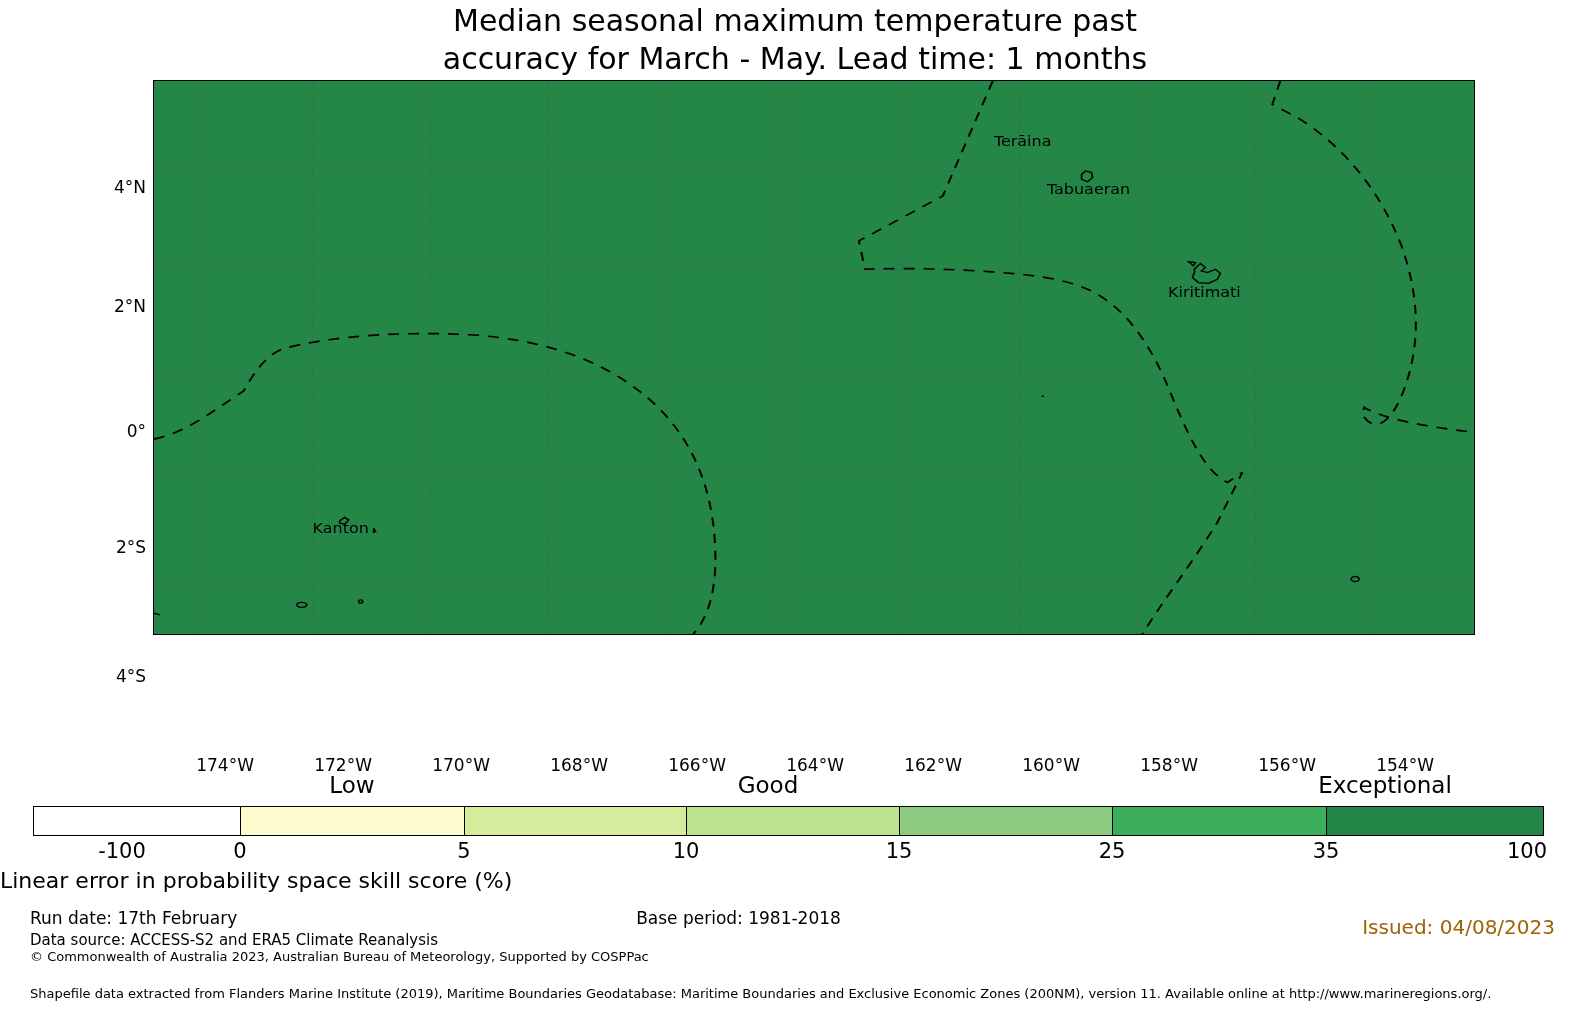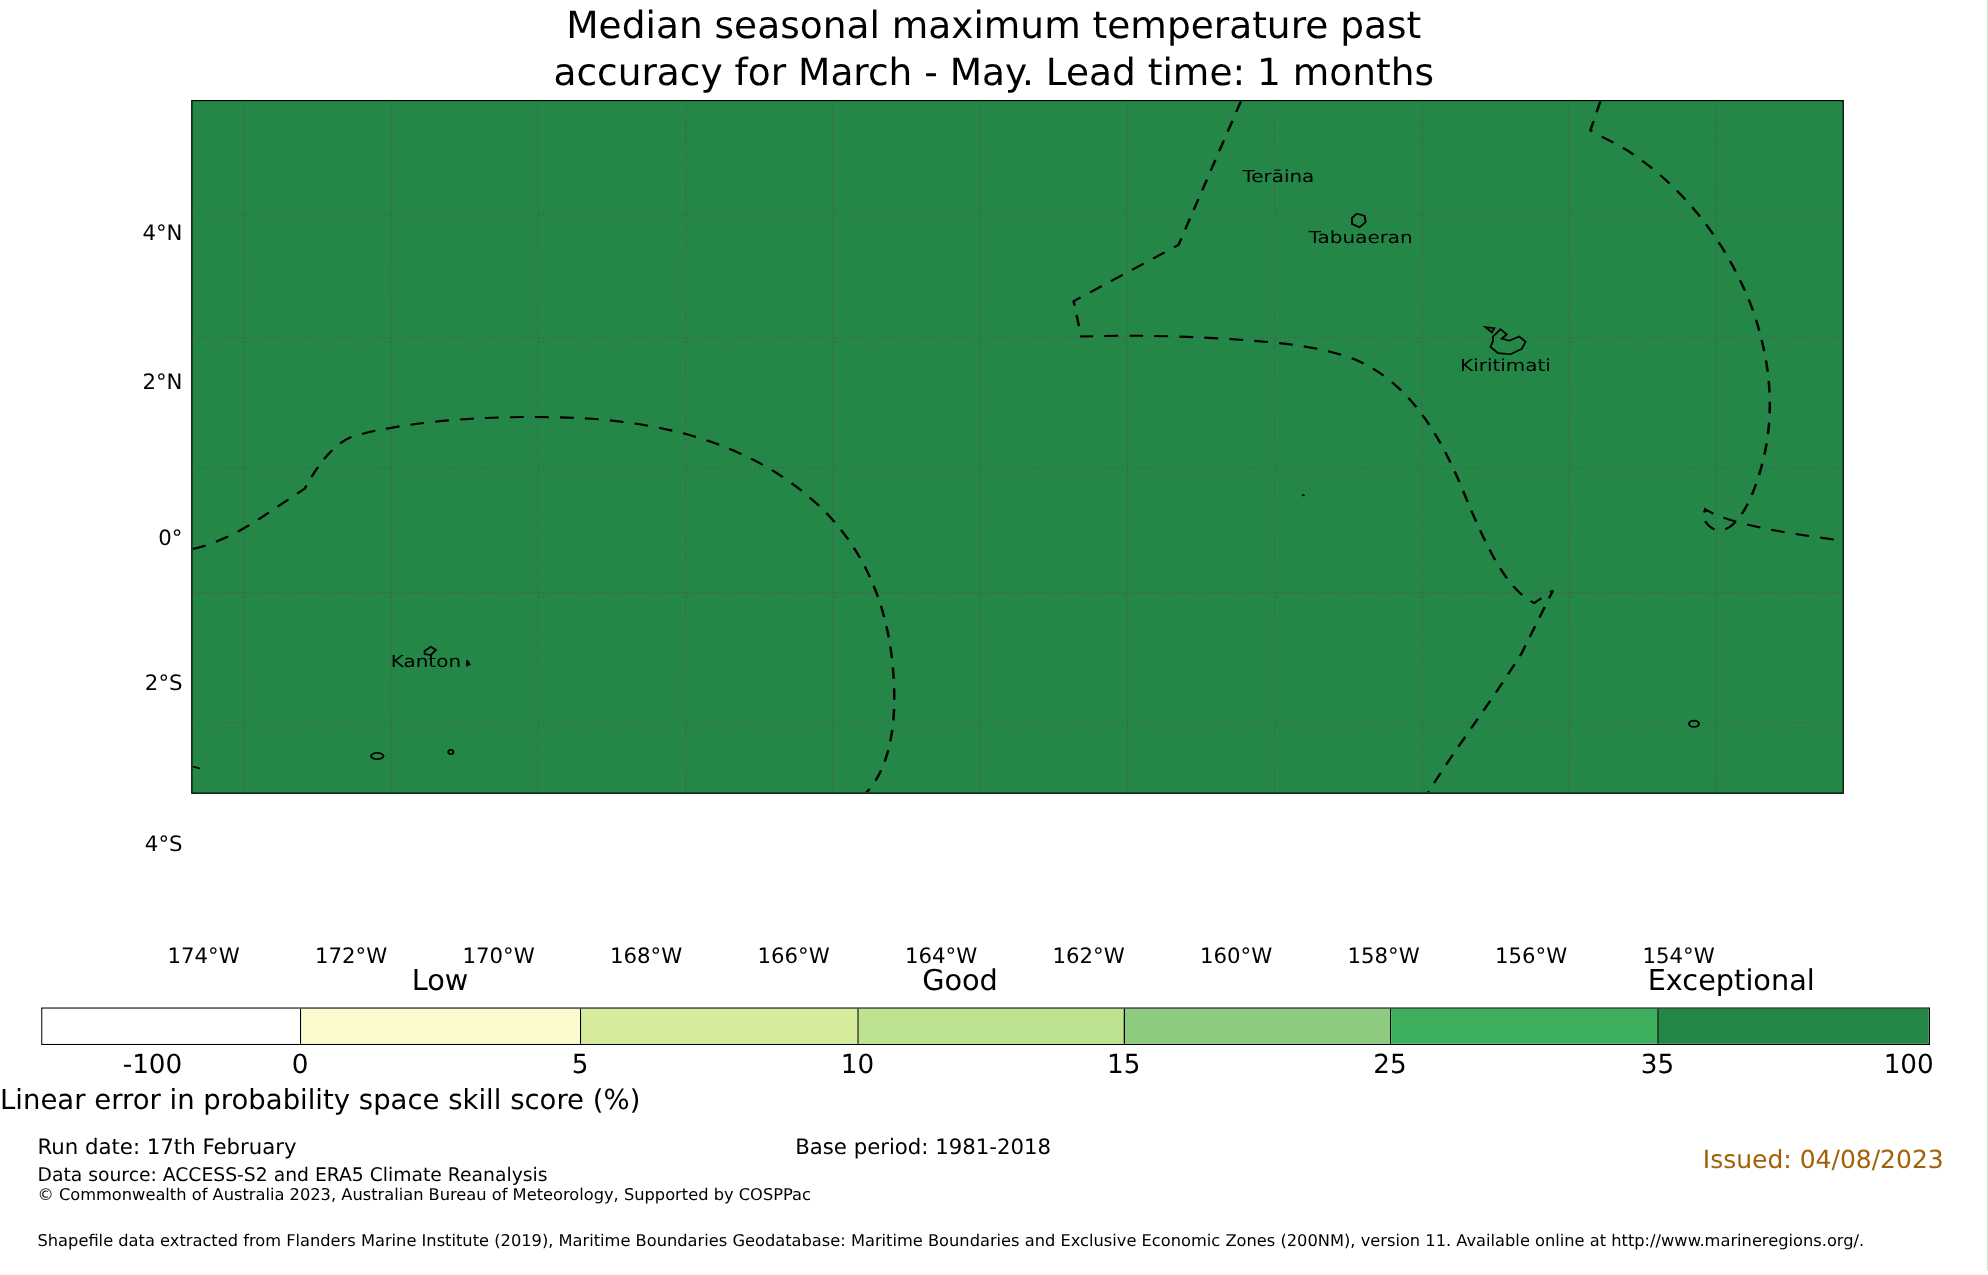--- a/index.html
+++ b/index.html
@@ -66,21 +66,21 @@
     top: 80px;
     width: 78px;
     height: 664px;
   }
 
   .xtick {
     position: absolute;
     top: 0;
     width: 120px;
     margin-left: -60px;
-    text-align: left;
+    text-align: right;
     font-size: 17px;
     line-height: 17px;
     color: #000;
   }
   #xtick-row {
     position: absolute;
     left: 153px;
     top: 757px;
     width: 1322px;
     height: 24px;

